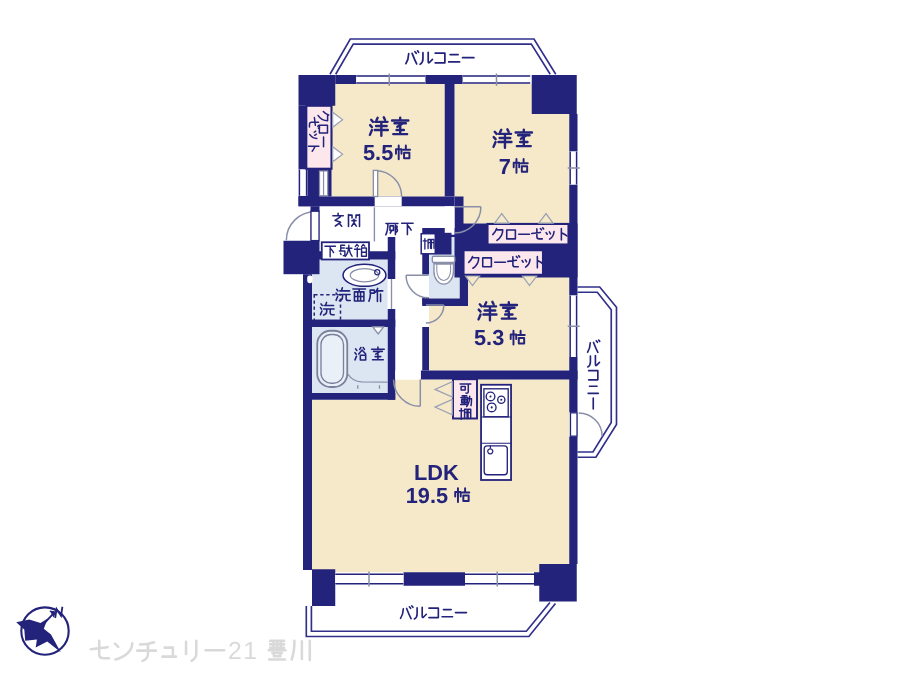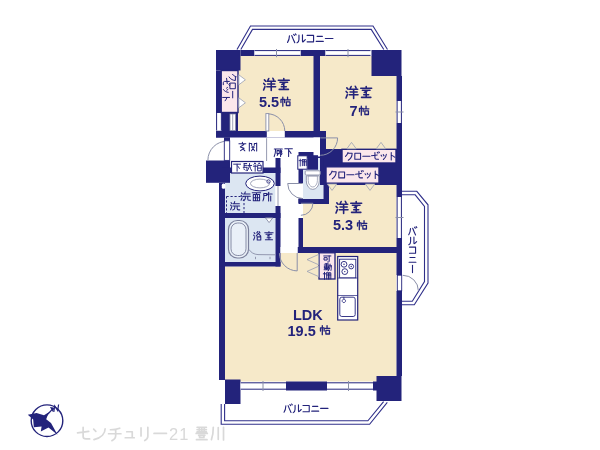--- a/index.html
+++ b/index.html
@@ -1,16 +1,16 @@
 <!DOCTYPE html>
 <html><head>
 <meta charset="utf-8">
 <style>
 html,body{margin:0;padding:0;background:#fff;}
-.wrap{width:524px;height:450px;position:relative;font-family:"Liberation Sans",sans-serif;margin-left:17px;}
+.wrap{width:524px;height:450px;position:relative;font-family:"Liberation Sans",sans-serif;}
 text{font-family:"Liberation Sans",sans-serif;fill:#23237b;font-weight:bold;}
 .g{stroke:#23237b;fill:none;stroke-linecap:round;stroke-linejoin:round;}
 .gw{stroke:#d9d9d9;fill:none;stroke-linecap:round;stroke-linejoin:round;}
 </style>
 </head>
 <body>
 <div class="wrap">
 <svg width="600" height="450" viewBox="0 0 600 450" xmlns="http://www.w3.org/2000/svg">
 <defs>
 <path id="kBa" d="M2.8,2.2C2.7,4.8 1.9,7.6 0.8,9.2M5.2,2C6.2,4.6 7.4,7.4 8.4,9.4M7.2,0.8l0.9,1.1M9,0.2l0.8,1" vector-effect="non-scaling-stroke"></path>

